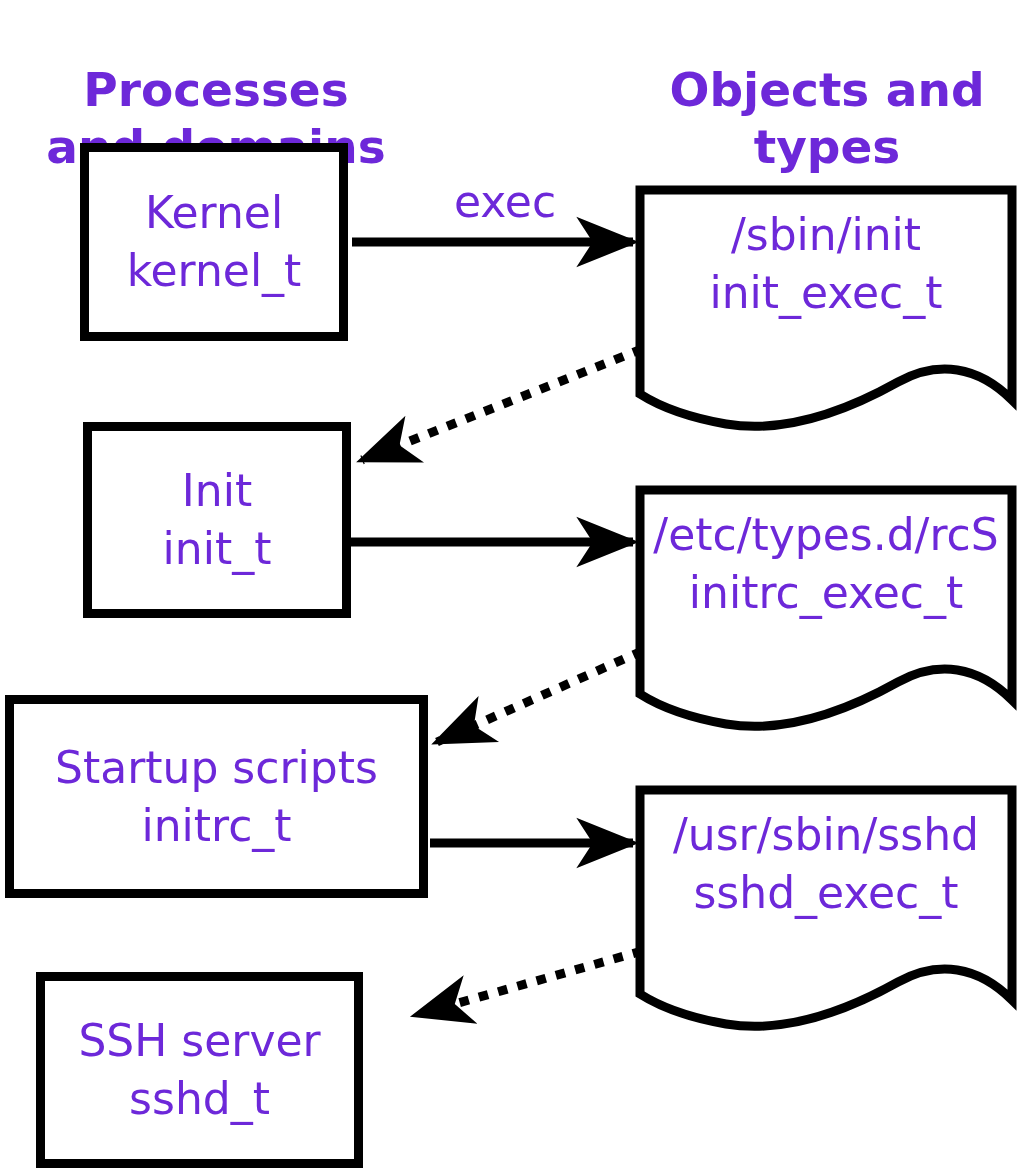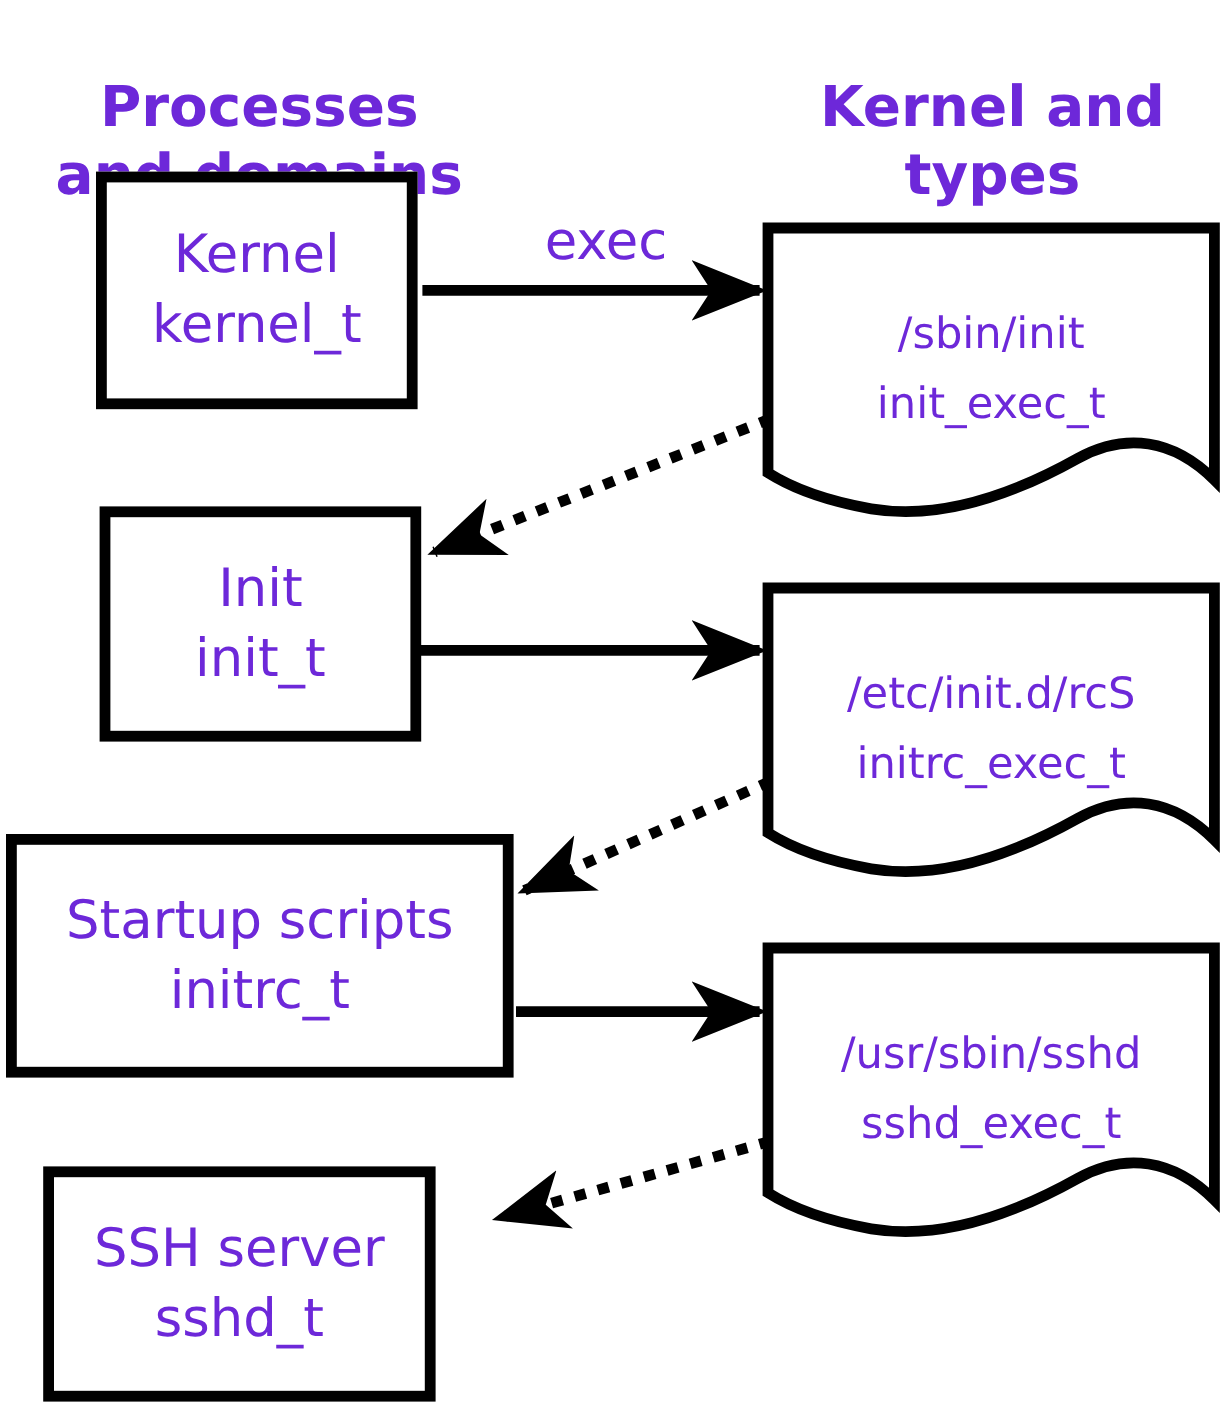--- a/index.html
+++ b/index.html
@@ -60,23 +60,22 @@
     position: absolute;
     left: 0; top: 0;
     width: 100%; height: 100%;
   }
   .doc .doc-text {
     position: absolute;
     left: 0;
     top: 22px;
     width: 100%;
     text-align: center;
-    font-size: 36px;
+    font-size: 44px;
     line-height: 58px;
-    margin-top: 44px;
   }
 
   .arrows {
     position: absolute;
     left: 0; top: 0;
     width: 1024px;
     height: 1173px;
     z-index: 5;
     pointer-events: none;
   }
@@ -96,21 +95,21 @@
 </head>
 <body>
 
 <div class="canvas">
 
   <div class="col-header hdr-left">
     <span>Processes</span>
     <span class="line-2">and domains</span>
   </div>
   <div class="col-header hdr-right">
-    <span>Kernel and</span>
+    <span>Objects and</span>
     <span class="line-2">types</span>
   </div>
 
   <div class="edge-label">exec</div>
 
   <div class="pbox pbox-kernel">
     <span>Kernel</span>
     <span>kernel_t</span>
   </div>
   <div class="pbox pbox-init">
@@ -134,21 +133,21 @@
       <span>/sbin/init</span>
       <span class="line-2">init_exec_t</span>
     </div>
   </div>
 
   <div class="doc doc-2">
     <svg viewBox="0 0 384 256">
       <path d="M6,6 H378 V216 C344,182 304,176 264,198 C214,226 152,250 92,240 C58,234 28,224 6,210 Z" fill="#ffffff" stroke="#000000" stroke-width="9" stroke-linejoin="miter"></path>
     </svg>
     <div class="doc-text">
-      <span>/etc/init.d/rcS</span>
+      <span>/etc/types.d/rcS</span>
       <span class="line-2">initrc_exec_t</span>
     </div>
   </div>
 
   <div class="doc doc-3">
     <svg viewBox="0 0 384 256">
       <path d="M6,6 H378 V216 C344,182 304,176 264,198 C214,226 152,250 92,240 C58,234 28,224 6,210 Z" fill="#ffffff" stroke="#000000" stroke-width="9" stroke-linejoin="miter"></path>
     </svg>
     <div class="doc-text">
       <span>/usr/sbin/sshd</span>

